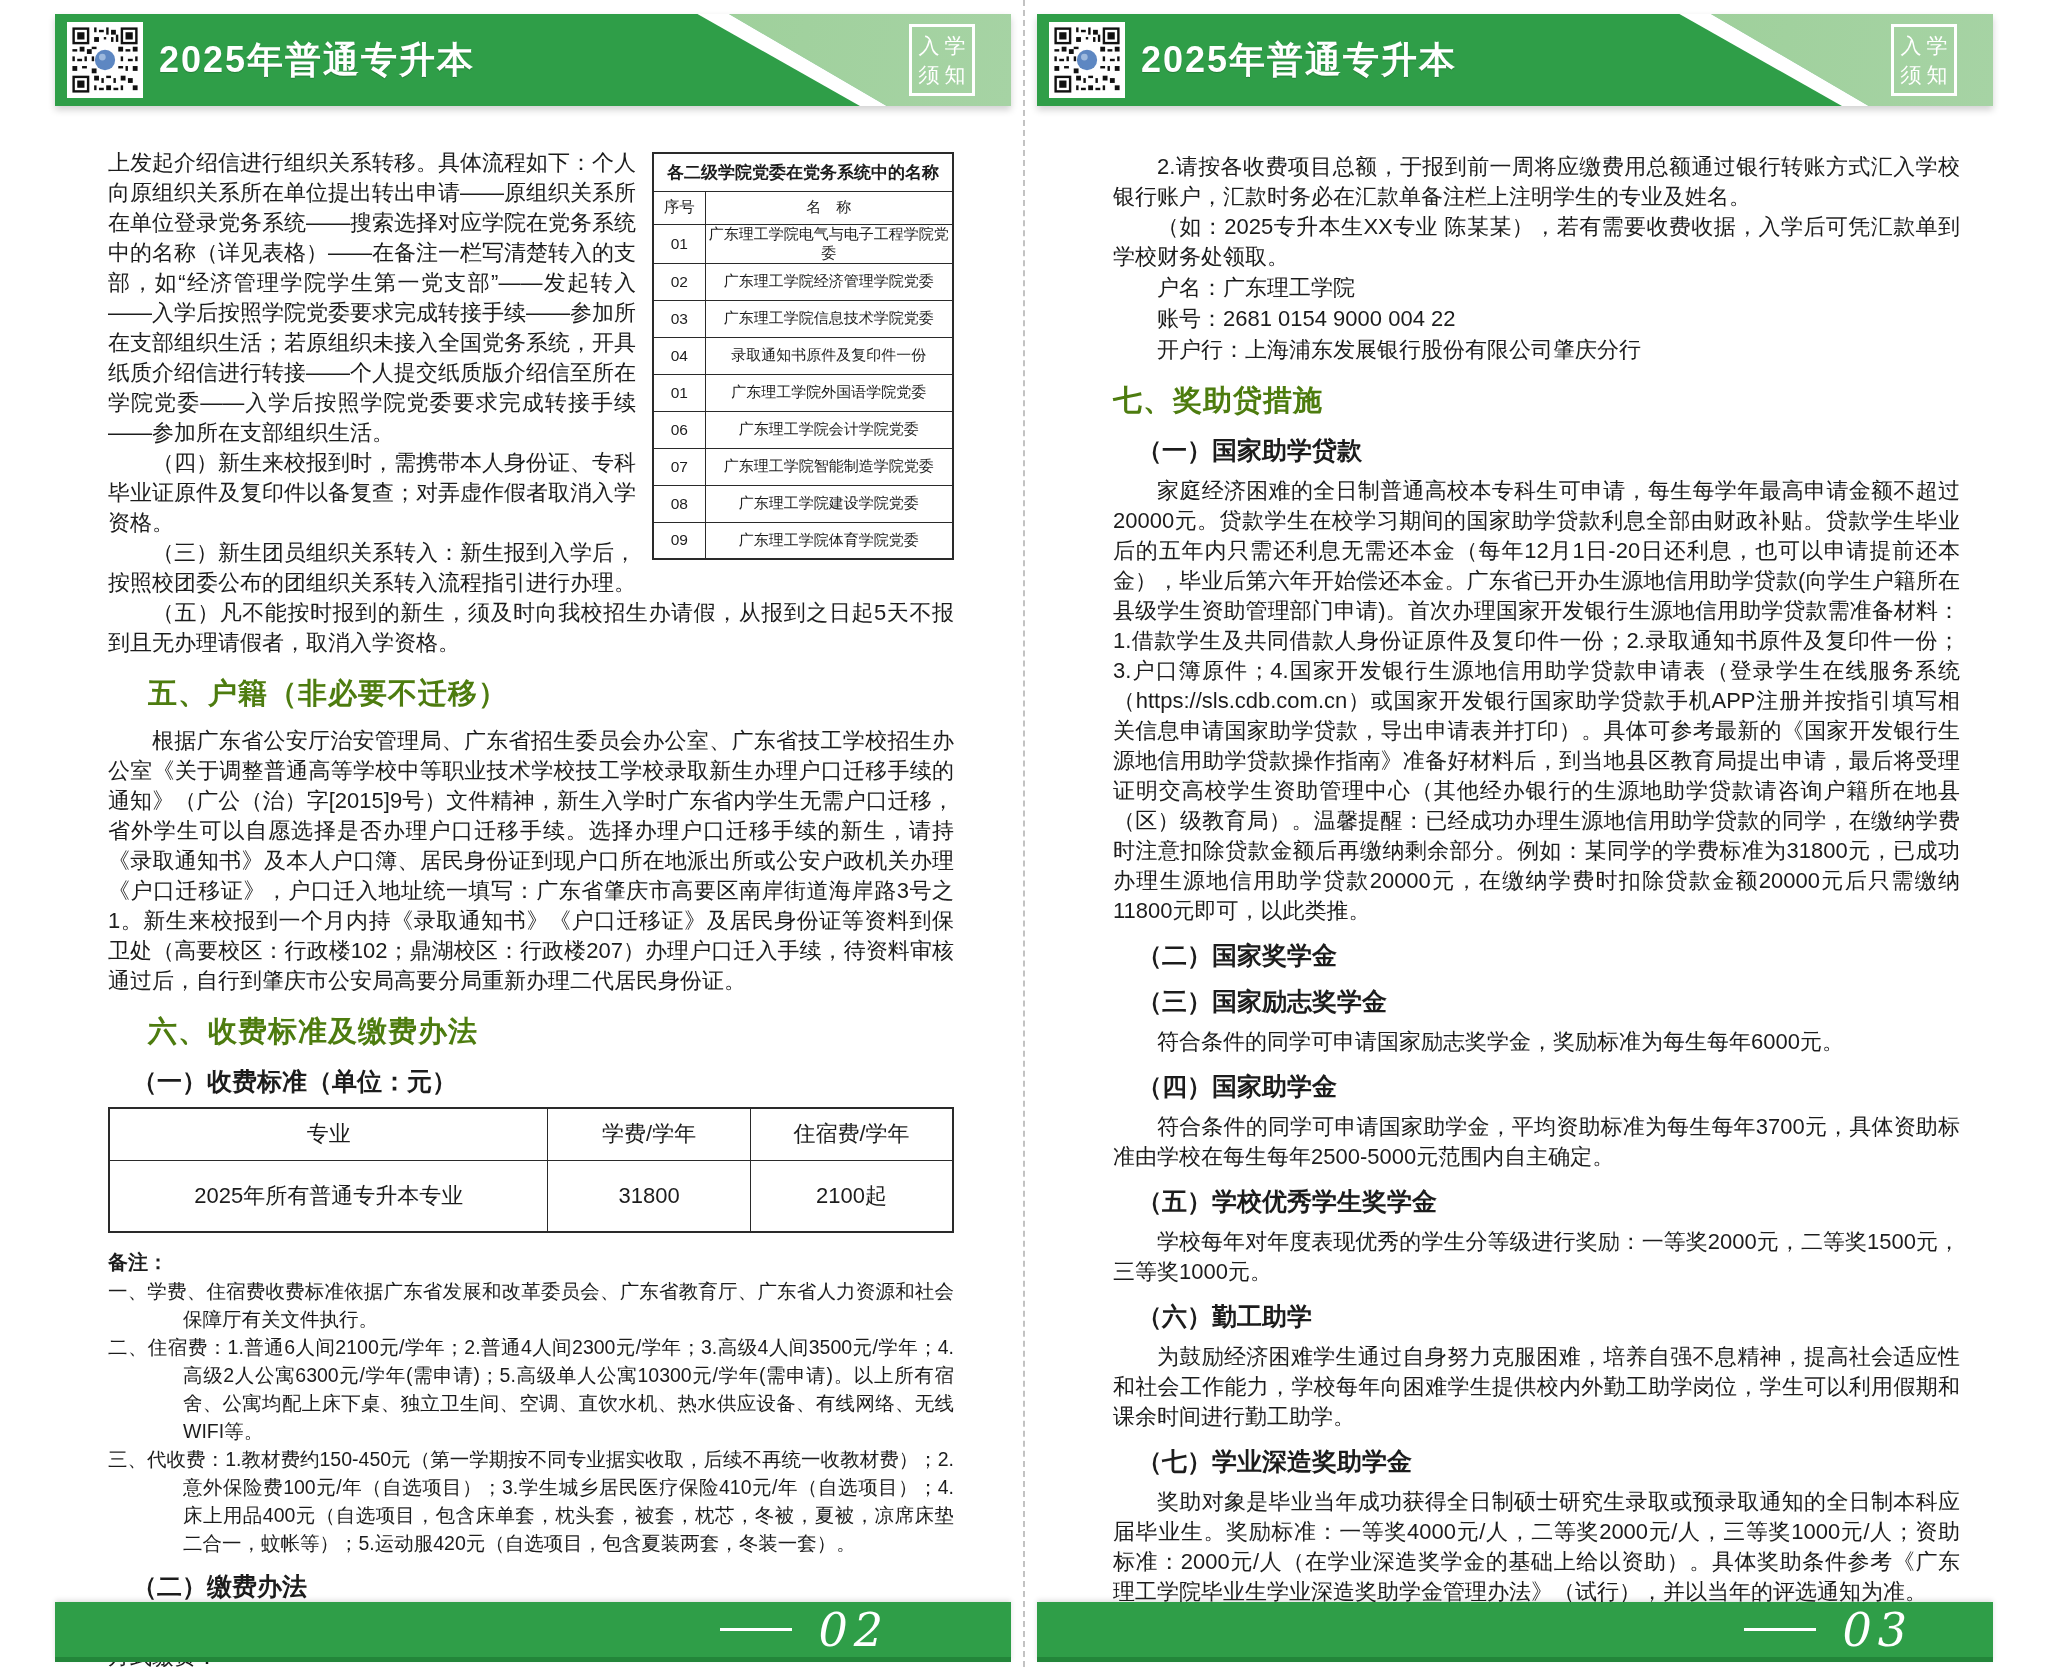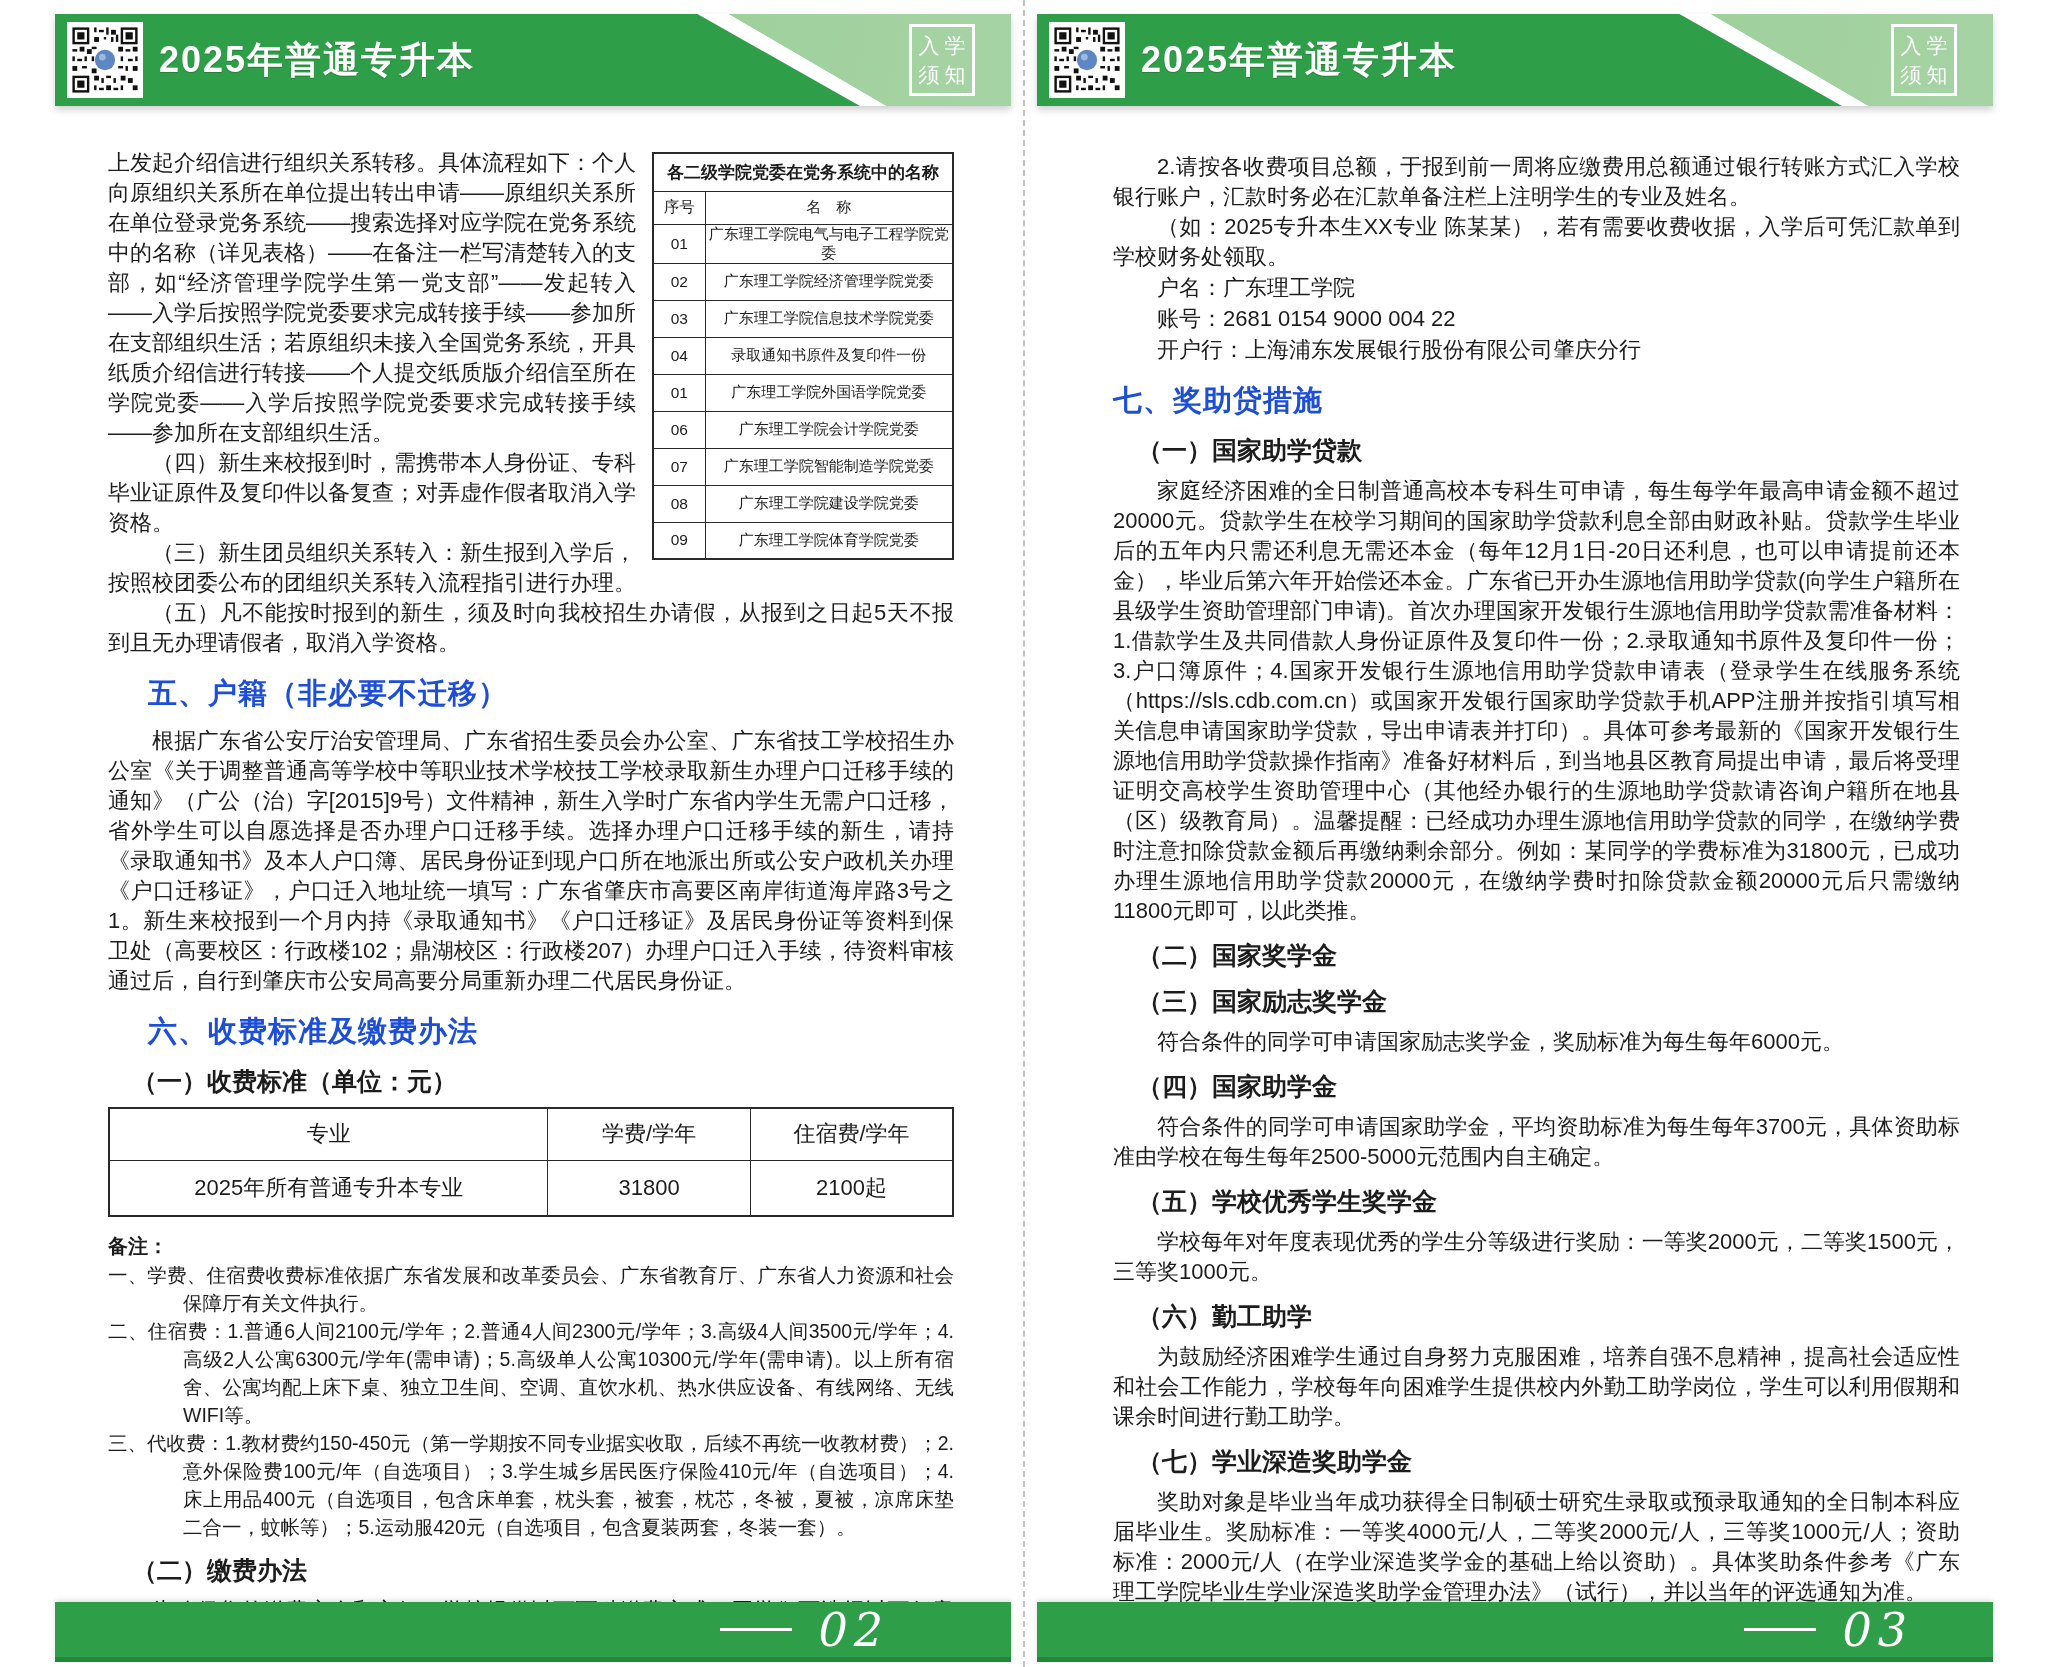--- a/index.html
+++ b/index.html
@@ -41,40 +41,40 @@
   .pagebar .dash { width:72px; border-top:3px solid #ffffff; margin-right:26px; }
   .pagebar .num { font-family:"DejaVu Serif",serif; font-style:italic; font-weight:normal;
                   color:#ffffff; font-size:46px; letter-spacing:6px; line-height:1; }
 
   
   main { position:relative; }
   .page.left  main { padding:42px 70px 0 108px; }
   .page.right main { padding:46px 88px 0 89px; }
   p.body { font-size:22px; line-height:30px; text-align:justify; }
   p.ind  { text-indent:2em; }
-  .h2g { color:#1d4ed8; font-size:29px; font-weight:bold; margin:16px 0 12px 40px; letter-spacing:1px; }
+  .h2g { color:#4d7c0f; font-size:29px; font-weight:bold; margin:16px 0 12px 40px; letter-spacing:1px; }
   .page.right .h2g { margin-left:0; }
   .h3b { font-size:25px; font-weight:bold; margin:13px 0 9px 24px; }
   .bankline { font-size:22px; line-height:31px; padding-left:44px; }
 
   
   .party-wrap { float:right; width:302px; margin:4px 0 14px 16px; }
   table.party { width:100%; border-collapse:collapse; border:2px solid #2a2a2a; }
   table.party td, table.party th { border:1.5px solid #2a2a2a; text-align:center; vertical-align:middle; }
   .party .ttl { font-size:17px; font-weight:bold; height:38px; }
   .party .hd  { font-size:16px; height:33px; font-weight:normal; }
   .party .no  { width:52px; font-size:15.5px; }
   .party .nm  { font-size:15px; }
   table.party tr.r { height:37px; }
 
   
   table.fee { width:100%; border-collapse:collapse; border:2.5px solid #2a2a2a; margin:8px 0 14px 0; }
   table.fee th, table.fee td { border:1.5px solid #2a2a2a; text-align:center; font-size:22px; font-weight:normal; }
   table.fee th { height:52px; }
-  table.fee td { height:56px;margin-left:28px; }
+  table.fee td { height:72px;margin-left:28px; }
   .fee .c1 { width:52%; } .fee .c2 { width:24%; } .fee .c3 { width:24%; }
 
   
   .notes-label { font-size:20px; font-weight:bold; line-height:30px; }
   p.note { font-size:19.5px; line-height:28px; text-align:justify;
            padding-left:75px; text-indent:-75px; }
 </style>
 </head>
 <body>
 

